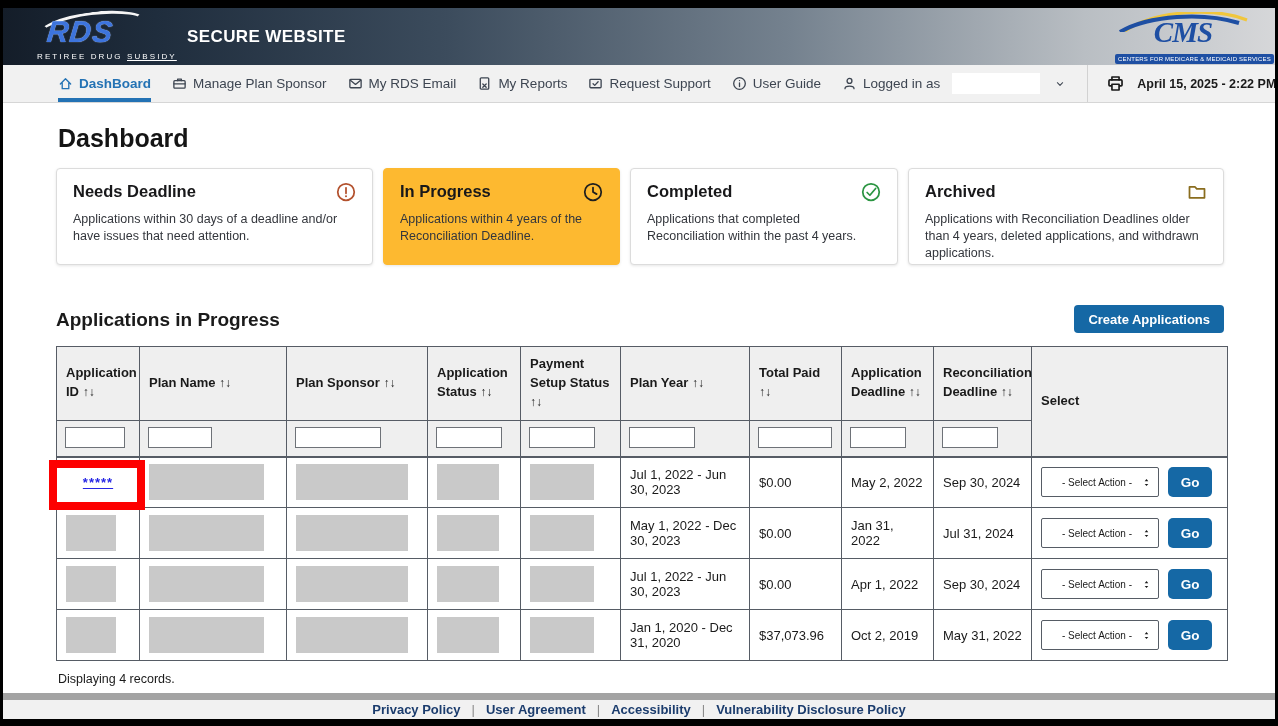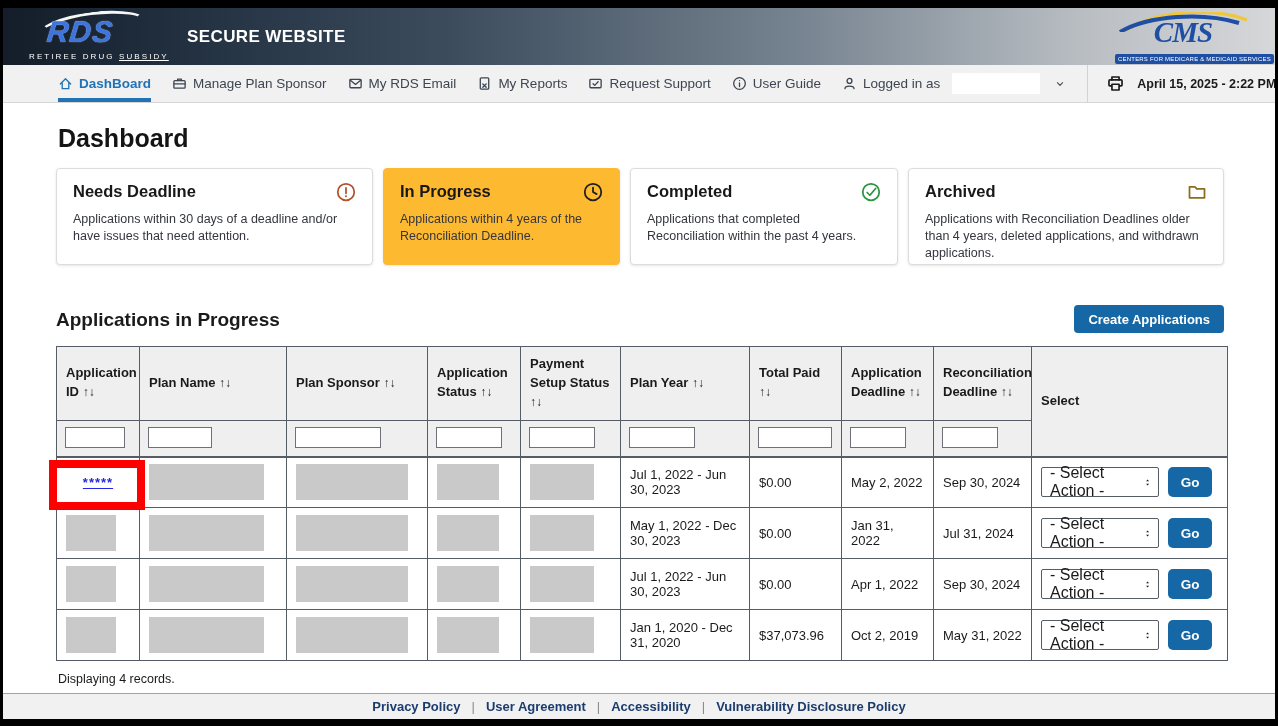--- a/index.html
+++ b/index.html
@@ -18,21 +18,21 @@
     background:linear-gradient(90deg,#141d29 0%,#1f2d3d 12%,#3c4c5d 35%,#75828f 62%,#b9bec3 85%,#d6d7d9 100%);
     display:flex; align-items:center;
   }
   .rds-logo { position:relative; width:128px; margin-left:26px; height:50px; }
   .rds-swoosh { position:absolute; left:8px; top:0px; width:112px; height:34px;
     border:3px solid transparent; border-top:3px solid #f5f5f5; border-radius:50%;
     transform:rotate(-7deg); }
   .rds-text { position:absolute; left:18px; top:3px;
     font-style:italic; font-weight:900; font-size:30px; letter-spacing:1px;
     color:#3d74dd; text-shadow:0 0 1px #cfe0ff; transform:skewX(-6deg); }
-  .rds-sub { position:absolute; left:0; bottom:1px; font-size:8px; letter-spacing:2.1px;
+  .rds-sub { position:absolute; left:8px; bottom:1px; font-size:8px; letter-spacing:2.1px;
     color:#fff; text-transform:uppercase; white-space:nowrap; }
   .rds-sub .u { text-decoration:underline; }
   .site-title { margin-left:30px; color:#fff; font-weight:800; font-size:17px; letter-spacing:.4px; }
   .cms-logo { position:absolute; right:24px; top:5px; width:136px; text-align:center; }
   .cms-arcs { position:absolute; left:2px; top:-1px; }
   .cms-text { font-weight:800; font-style:italic; font-size:29px; line-height:30px;
     letter-spacing:-1px; color:#1e4fa3; margin-top:4px;
     font-family:"Liberation Serif","DejaVu Serif",serif; }
   .cms-sub { display:inline-block; background:#1e4fa3; color:#fff; font-size:6px;
     line-height:8px; padding:1px 3px; border-radius:2px; letter-spacing:.2px; white-space:nowrap; }
@@ -79,26 +79,26 @@
   tbody td { height:51px; font-size:13px; padding:4px 9px; vertical-align:middle; background:#fff; }
   .ph { background:#c9c9c9; height:36px; }
   td.appid-cell { position:relative; text-align:center; }
   .red-box { position:absolute; left:-8px; right:-6px; top:2px; bottom:-3px;
     border:8px solid #fd0000; z-index:4; pointer-events:none; }
   a.app-link { color:#2525e4; font-weight:700; font-size:13px; letter-spacing:1px;
     text-decoration:underline; cursor:pointer; }
   td.actions-cell .wrap { display:flex; align-items:center; gap:9px; }
   .fake-select { width:118px; height:30px; border:1px solid #565c65; border-radius:2px;
     background:#fff; display:flex; align-items:center; justify-content:space-between;
-    padding:0 6px 0 8px; font-size:16px; color:#1a1a1a; cursor:pointer; }
+    padding:0 6px 0 20px; font-size:10px; color:#1a1a1a; cursor:pointer; }
   .btn-go { background:#1568a5; color:#fff; font-weight:700; font-size:13.5px;
     border:none; border-radius:5px; width:44px; height:30px; cursor:pointer; font-family:inherit; }
   .record-count { font-size:12.5px; margin:11px 0 0 2px; }
   
-  footer { flex:0 0 26px; background:#f1f1f1; border-top:1px solid #a3a3a3;
+  footer { flex:0 0 26px; background:#f1f1f1; border-top:7px solid #a3a3a3;
     display:flex; align-items:center; justify-content:center; font-size:13px; }
   footer a { color:#1b3c6d; font-weight:700; text-decoration:none; cursor:pointer; }
   footer .sep { color:#8a8a8a; margin:0 11px; font-weight:400; }
   svg.icn { display:block; }
 </style>
 </head>
 <body>
 
 <header class="masthead">
   <div class="rds-logo">

